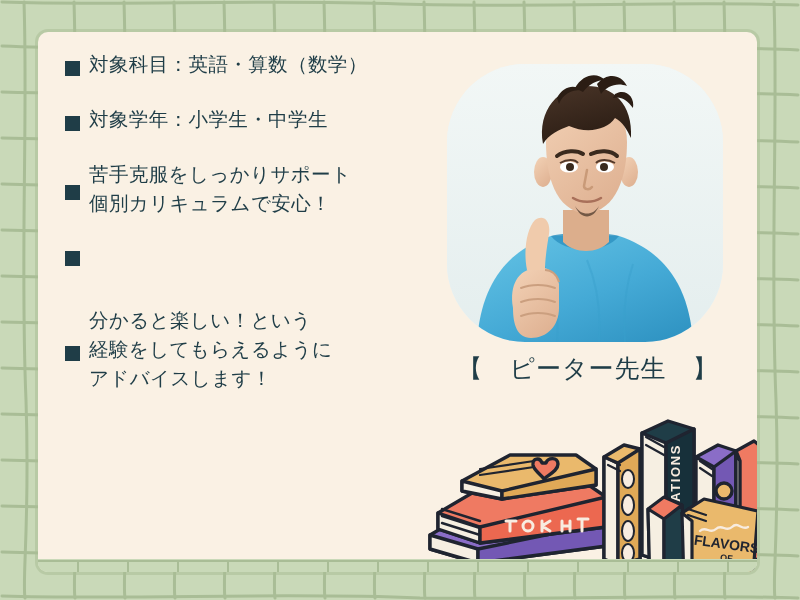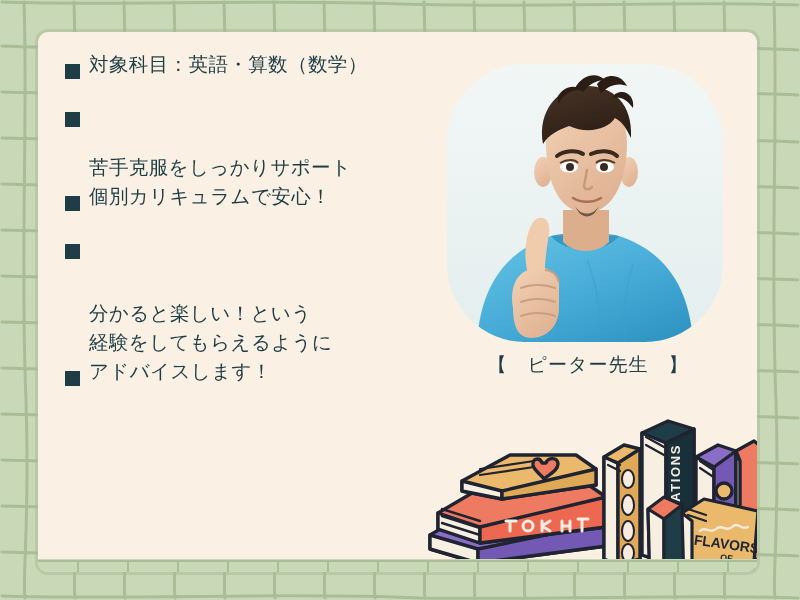--- a/index.html
+++ b/index.html
@@ -42,21 +42,21 @@
 
   
   .bullets {
     position: absolute;
     left: 27px;
     top: 18px;
     width: 400px;
   }
   .bullet-row {
     display: flex;
-    align-items: flex-end;
+    align-items: center;
     margin-bottom: 26px;
   }
   .bullet-row:last-child { margin-bottom: 0; margin-top: 40px; }
   .bullet-mark {
     width: 15px;
     height: 15px;
     background: #1f3d47;
     flex: 0 0 auto;
     margin-top: 7px;
     margin-right: 9px;
@@ -83,21 +83,21 @@
   .portrait-wrap svg { display:block; }
 
   
   .nameplate {
     position: absolute;
     left: 380px;
     top: 320px;
     width: 340px;
     text-align: center;
     color: #1f3d47;
-    font-size: 19px;
+    font-size: 25px;
     letter-spacing: 1px;
     font-weight: 500;
   }
 
   
   .books {
     position: absolute;
     left: 380px;
     top: 385px;
     width: 345px;
@@ -164,20 +164,21 @@
 
     <div class="bullets">
 
       <div class="bullet-row">
         <span class="bullet-mark"></span>
         <span class="bullet-text">対象科目：英語・算数（数学）</span>
       </div>
 
       <div class="bullet-row">
         <span class="bullet-mark"></span>
+        <span class="bullet-text">対象学年：小学生・中学生</span>
       </div>
 
       <div class="bullet-row">
         <span class="bullet-mark"></span>
         <span class="bullet-text">苦手克服をしっかりサポート
 個別カリキュラムで安心！</span>
       </div>
 
       <div class="bullet-row">
         <span class="bullet-mark"></span>

